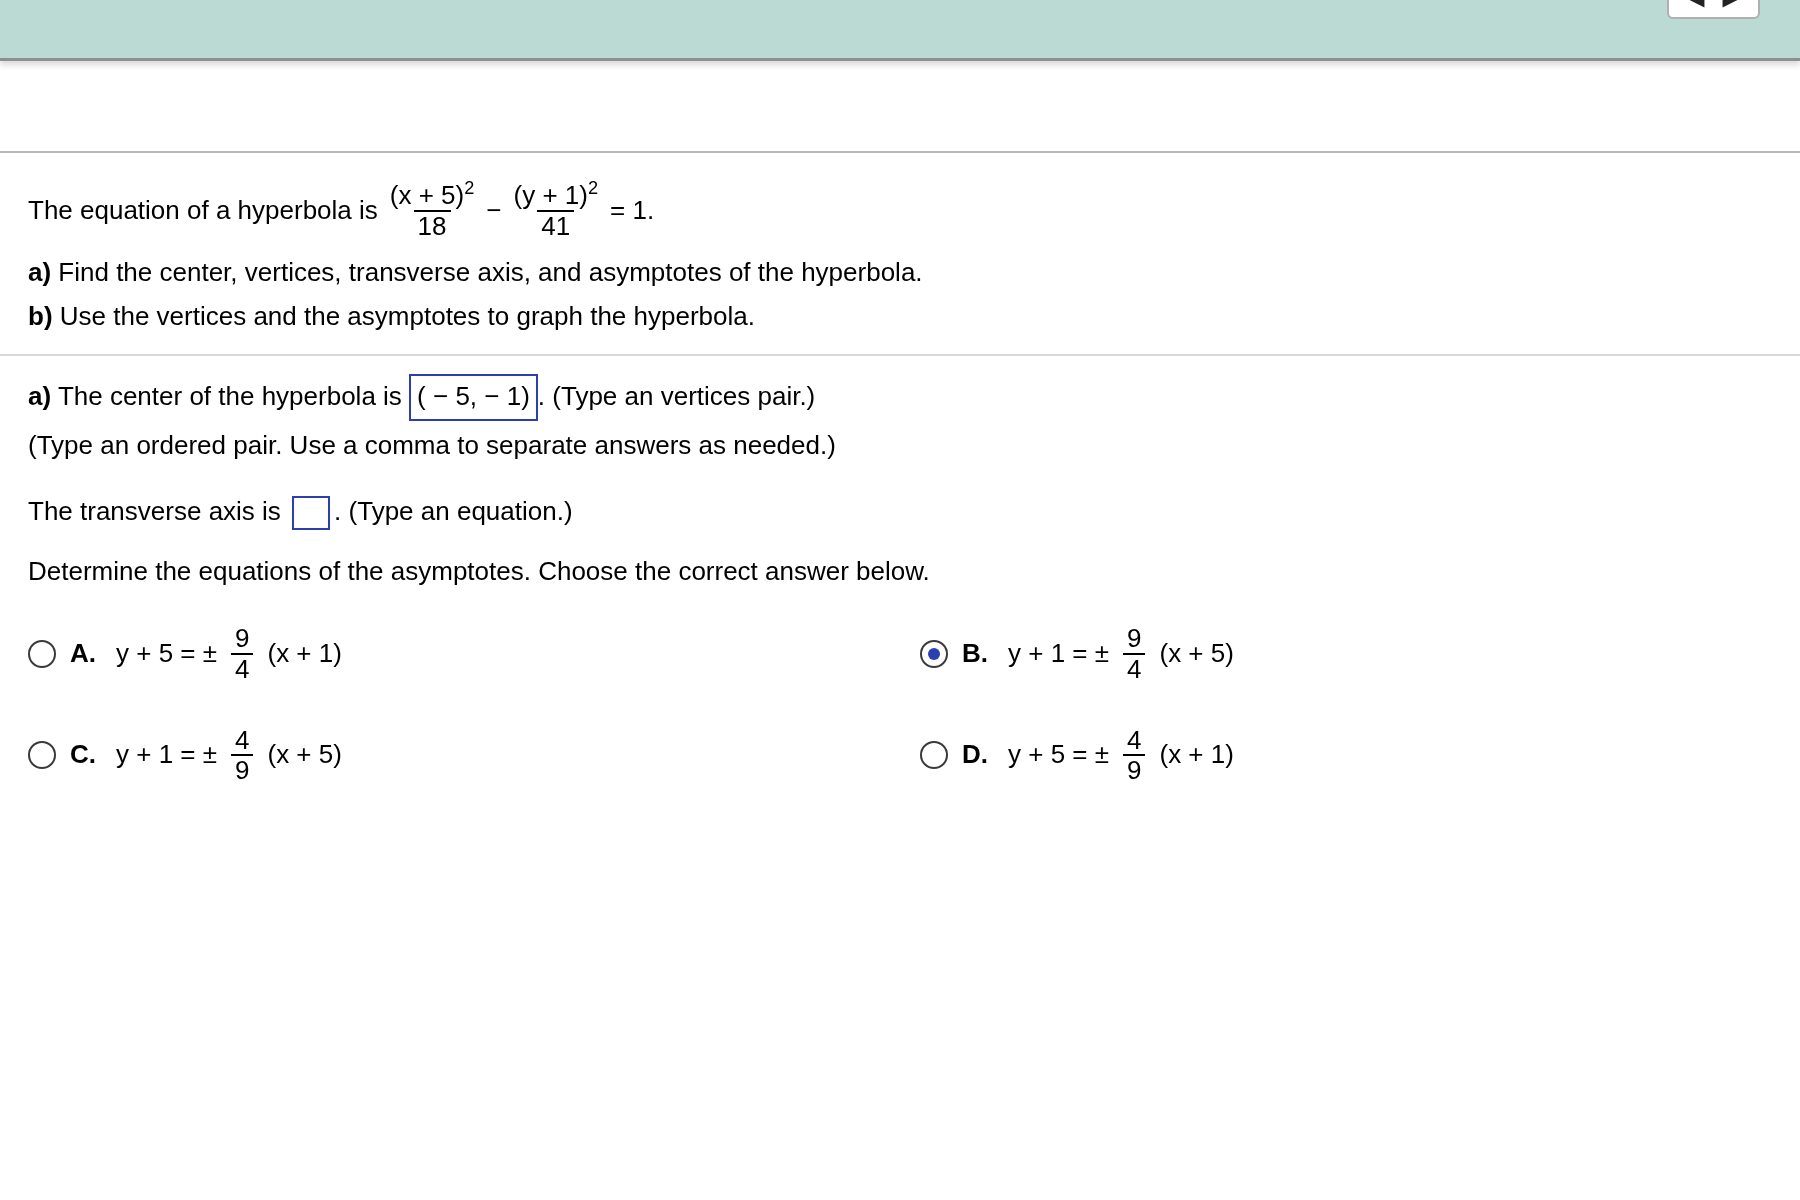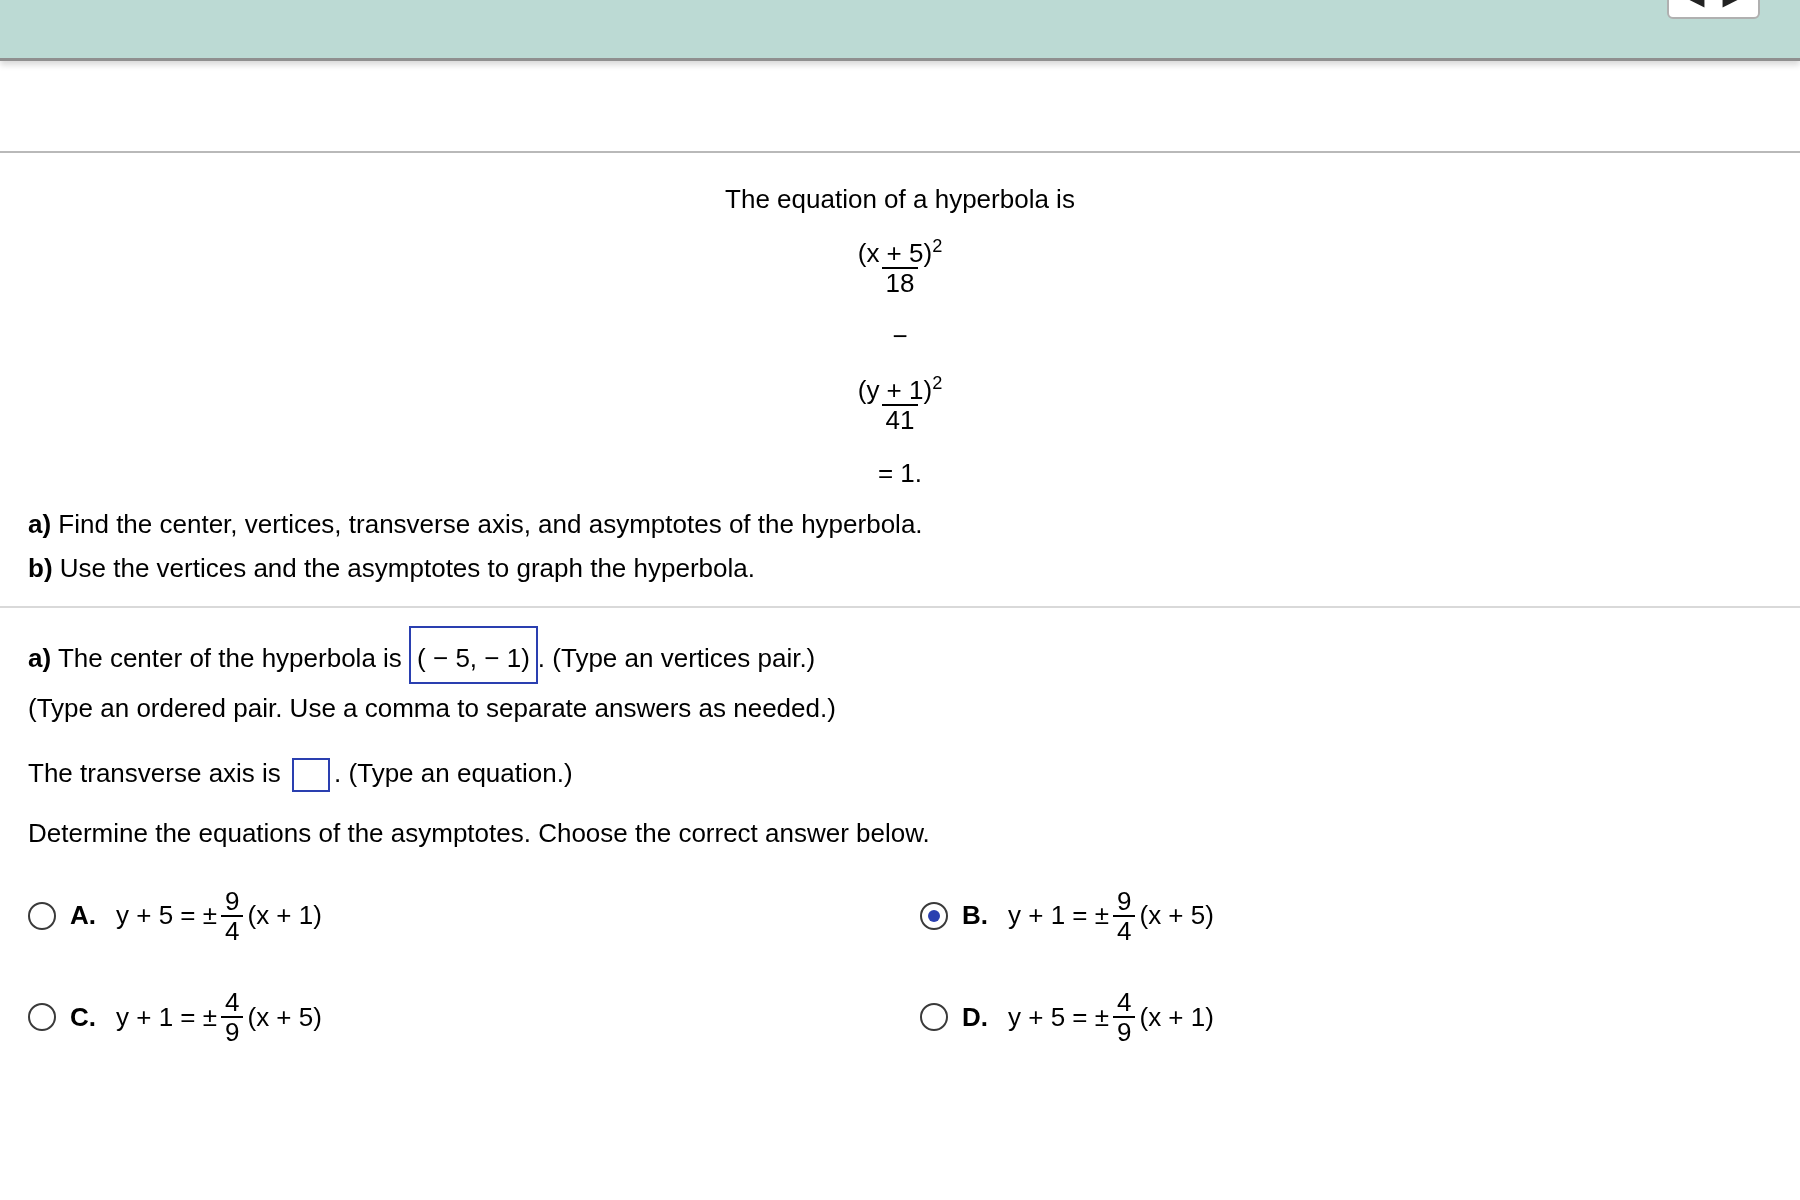--- a/index.html
+++ b/index.html
@@ -47,39 +47,38 @@
   }
   .part-bold { font-weight: bold; }
   .hr-light {
     border: none;
     border-top: 2px solid #d9d9d9;
     margin: 18px -28px 18px -28px;
   }
   .answer-box {
     display: inline-block;
     border: 2px solid #2a3fb0;
-    padding: 12px 6px 4px 6px;
+    padding: 2px 6px 4px 6px;
     color: #000;
     vertical-align: baseline;
   }
   .empty-box {
     display: inline-block;
     width: 34px;
     height: 30px;
     border: 2px solid #2a3fb0;
     vertical-align: middle;
     margin: 0 4px;
   }
   
   .eq-line {
     display: flex;
     align-items: center;
     flex-wrap: wrap;
-    gap: 20px;
-    flex-direction: column;
+    gap: 4px;
   }
   .frac {
     display: inline-flex;
     flex-direction: column;
     align-items: center;
     vertical-align: middle;
     margin: 0 4px;
   }
   .frac .num, .frac .den {
     padding: 0 4px;
@@ -113,21 +112,21 @@
     cursor: pointer;
   }
   .radio.selected::after {
     content: "";
     width: 12px;
     height: 12px;
     background: #2a3fb0;
     border-radius: 50%;
   }
   .mc-label { font-weight: bold; margin-right: 6px; }
-  .mc-eq { display: flex; align-items: center; gap: 0; justify-content: space-between; }
+  .mc-eq { display: flex; align-items: center; gap: 10px; justify-content: space-between; }
 </style>
 </head>
 <body>
 
 <div class="topbar">
   <div class="nav-cluster">
     <span class="nav-arrow">◀</span>
     <span class="nav-arrow">▶</span>
   </div>
 </div>

